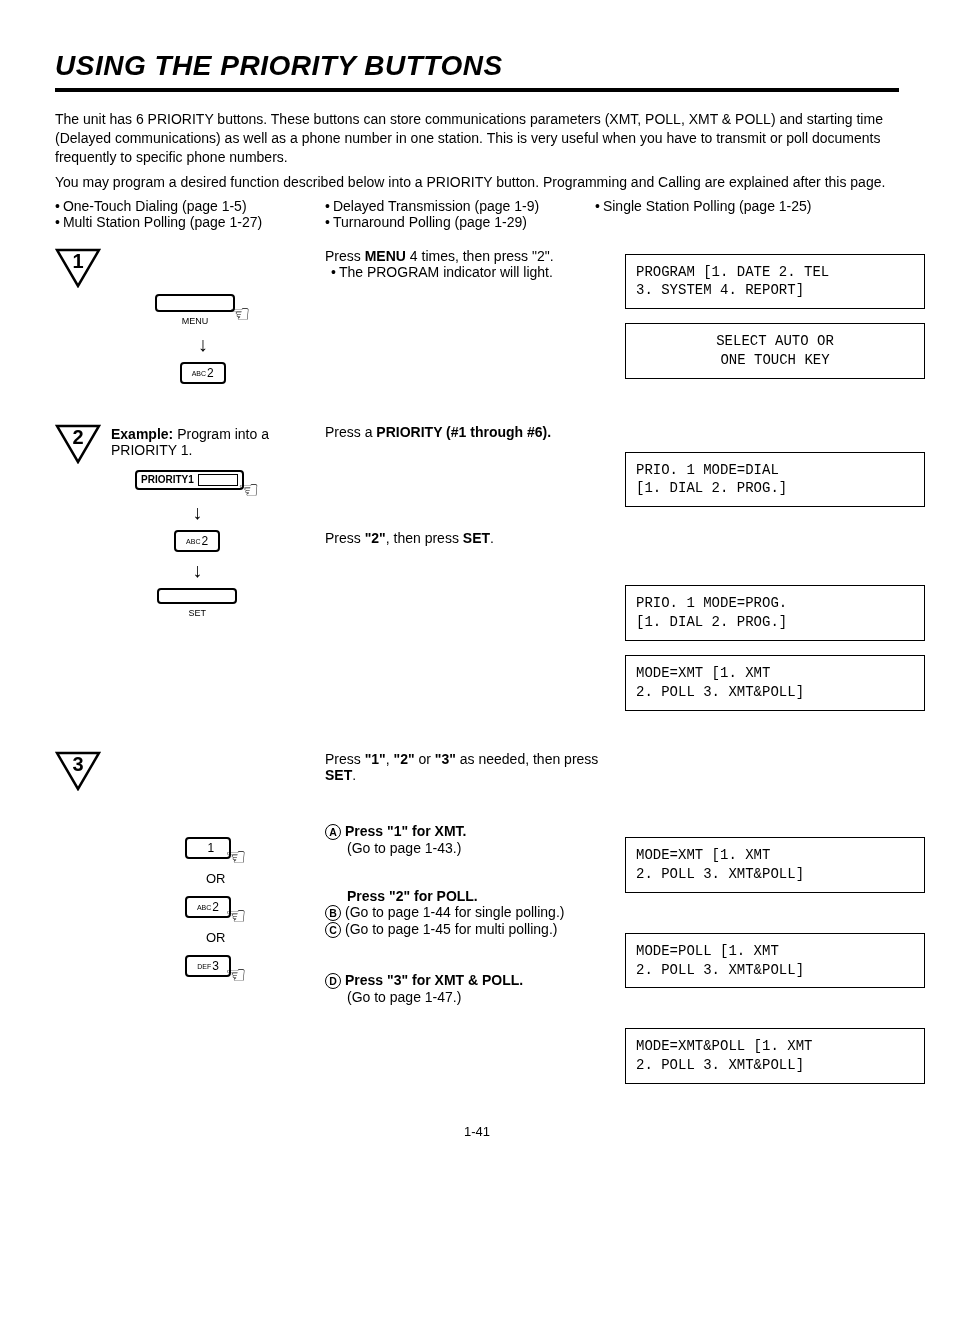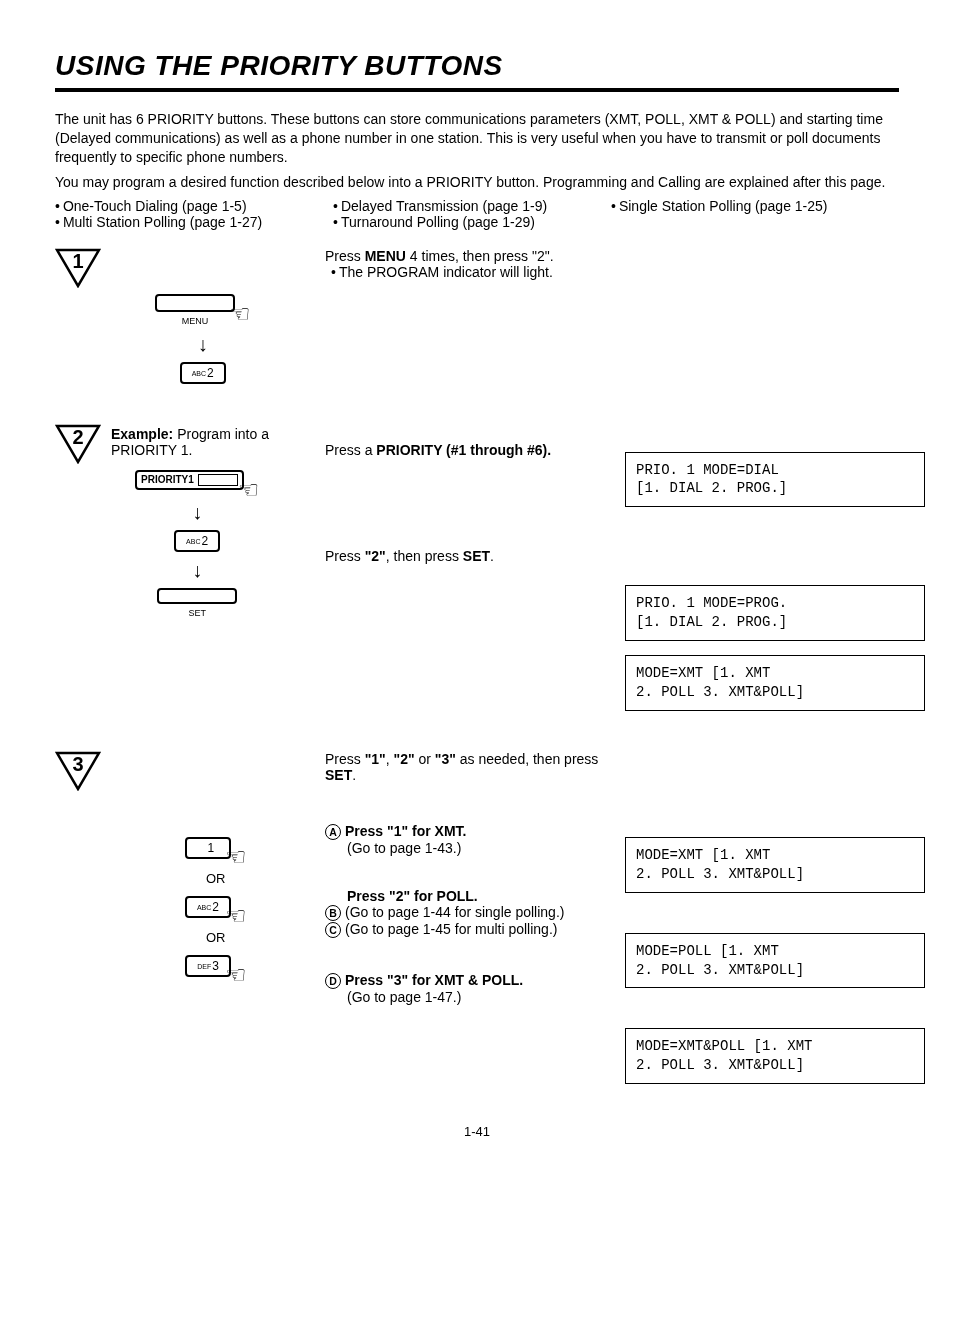--- a/index.html
+++ b/index.html
@@ -15,21 +15,21 @@
   h1 {
     text-align: left;
     font-size: 28px;
     font-weight: bold;
     font-style: italic;
     margin: 10px 0 6px 0;
     letter-spacing: 0.5px;
   }
   .hr-thick { border: none; border-top: 4px solid #000; margin: 0 0 18px 0; }
   p { margin: 6px 0; line-height: 1.35; }
-  .bullet-cols { display: flex; gap: 28px; margin: 6px 0 18px 0; flex-wrap: wrap; }
+  .bullet-cols { display: flex; gap: 20px; margin: 6px 0 18px 0; flex-wrap: wrap; }
   .bullet-cols .col { min-width: 250px; }
   .bullet-cols .item::before { content: "•"; margin-right: 3px; }
   .step-row { display: grid; grid-template-columns: 260px 290px 300px; gap: 10px; margin-bottom: 40px; align-items: start; }
   .tri {
     position: relative; width: 46px; height: 40px; margin-bottom: 6px;
   }
   .tri svg { width: 46px; height: 40px; display: block; }
   .tri span { position: absolute; top: 2px; left: 0; width: 46px; text-align: center; font-size: 20px; font-weight: bold; }
   .example-line { font-size: 14px; margin: 2px 0 8px 0; }
   .btnbox {
@@ -105,20 +105,26 @@
         <span class="sub">ABC</span><span>2</span>
       </div>
     </div>
   </div>
   <div class="instr-col">
     <div class="instr-block">
       <span>Press </span><span class="bold">MENU</span><span> 4 times, then press "2".</span>
       <div class="instr-sub">The PROGRAM indicator will light.</div>
     </div>
   </div>
+  <div class="lcd-col">
+    <div class="lcd">PROGRAM [1. DATE 2. TEL
+3. SYSTEM 4. REPORT]</div>
+    <div class="lcd centered">SELECT AUTO OR
+ONE TOUCH KEY</div>
+  </div>
 </div>
 
 <div class="step-row">
   <div class="cell-left">
     <div style="display:flex; align-items:flex-start; gap:10px;">
       <div class="tri">
         <svg viewBox="0 0 46 40">
             <polygon points="2,2 44,2 23,38" fill="#fff" stroke="#000" stroke-width="2.5"></polygon>
           </svg>
         <span>2</span>
@@ -140,21 +146,21 @@
         <span class="sub">ABC</span><span>2</span>
       </div>
       <div class="arrow-down">↓</div>
       <div>
         <div class="btnbox wide" style="height:16px;"></div>
         <div class="under-label">SET</div>
       </div>
     </div>
   </div>
   <div class="instr-col">
-    <div class="instr-block" style="margin-bottom:90px; margin-top:18px;">
+    <div class="instr-block" style="margin-bottom:90px; ">
       <span>Press a </span><span class="bold">PRIORITY (#1 through #6).</span>
     </div>
     <div class="instr-block">
       <span>Press </span><span class="bold">"2"</span><span>, then press </span><span class="bold">SET</span><span>.</span>
     </div>
   </div>
   <div class="lcd-col" style="padding-top:28px;">
     <div class="lcd">PRIO. 1 MODE=DIAL
 [1. DIAL 2. PROG.]</div>
     <div style="height:50px;"></div>

